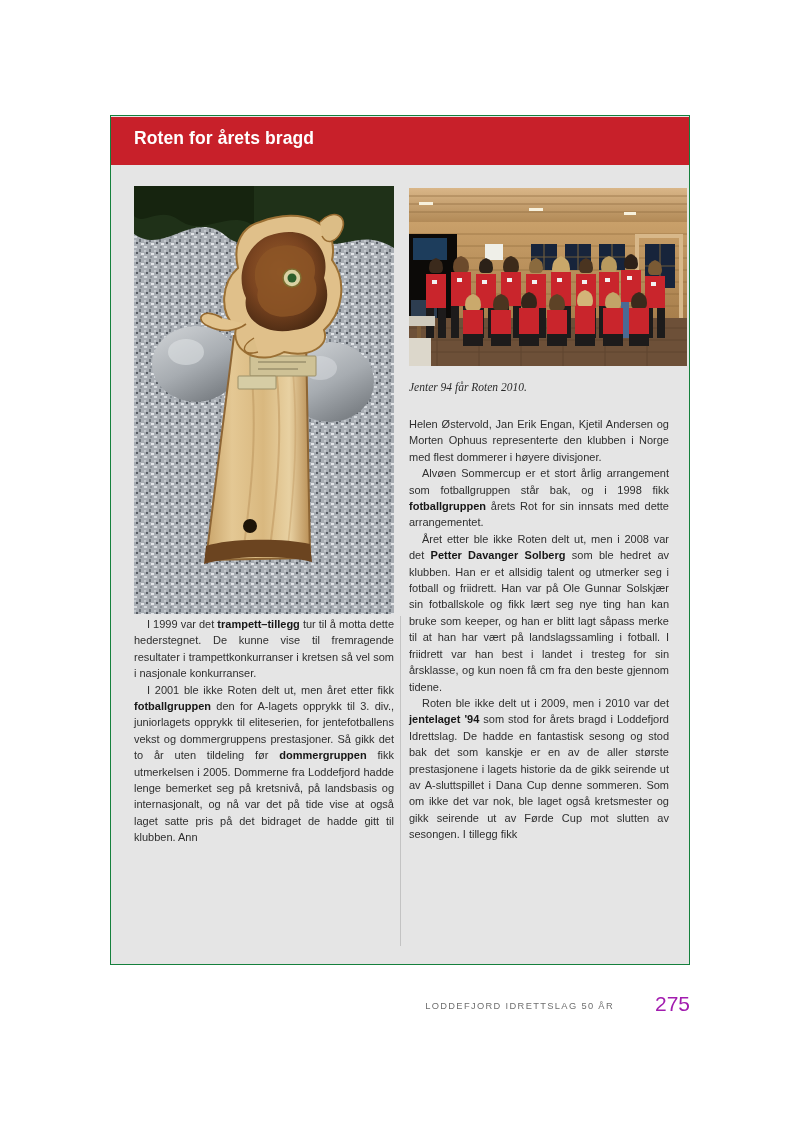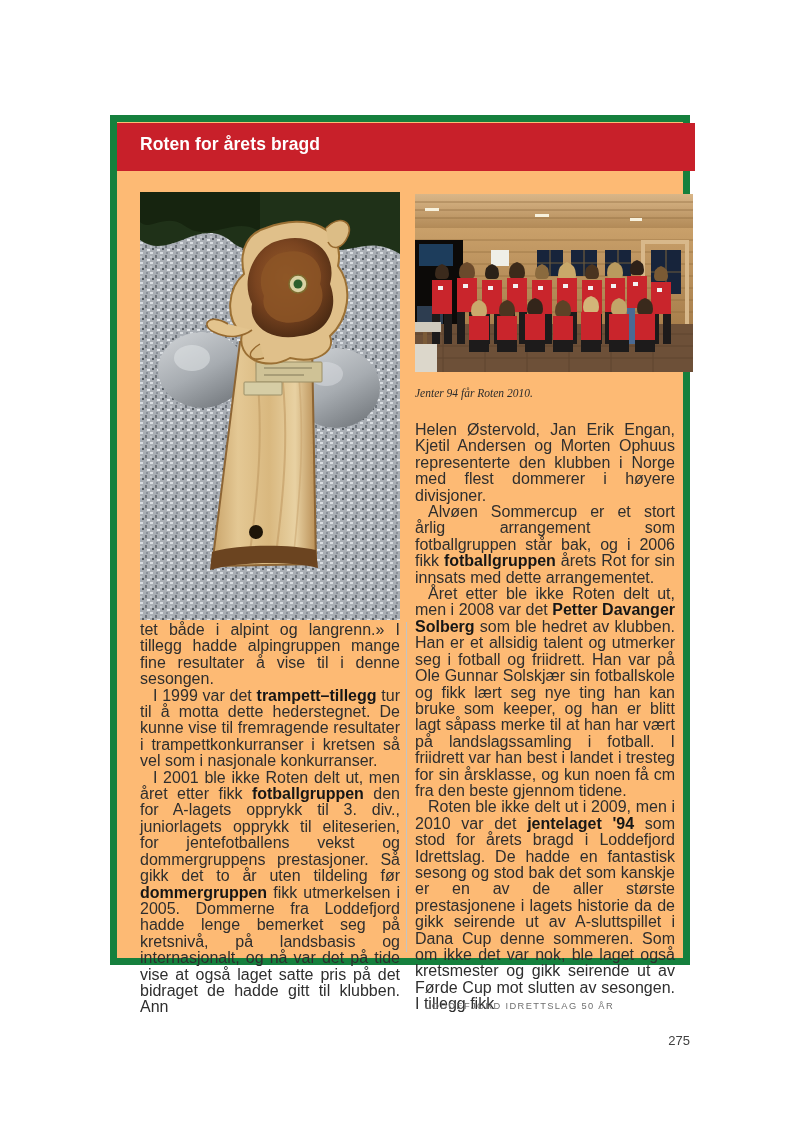--- a/index.html
+++ b/index.html
@@ -14,22 +14,22 @@
     width: 800px; height: 1132px;
     background: #ffffff;
     overflow: hidden;
   }
 
   
   #sheet {
     position: absolute;
     left: 110px; top: 115px;
     width: 580px; height: 850px;
-    background: #fdba74;
-    border: 7px solid #15803d;
+    background: #e5e5e5;
+    border: 1px solid #15803d;
     text-decoration: underline;
   }
 
   
   #banner {
     position: absolute;
     left: 0px; top: 1px;
     width: 578px; height: 48px;
     background: #c8202a;
   }
@@ -75,21 +75,21 @@
     position: absolute;
     left: 288.5px; top: 500px;
     width: 1px; height: 330px;
     background: #c3c3c3;
   }
 
   
   .col {
     position: absolute;
     width: 260px;
-    font-size: 16px;
+    font-size: 11px;
     line-height: 16.4px;
     color: #2e2e2e;
     text-align: justify;
     text-justify: inter-word;
   }
   #col-left  { left: 23px;  top: 500px; }
   #col-right { left: 298px; top: 300px; }
   .col p { margin: 0; }
   .col p.ind { text-indent: 13px; }
   .col b { font-weight: bold; color: #161616; margin-top: 32px; }
@@ -104,24 +104,23 @@
     position: absolute;
     right: 76px; top: 6px;
     font-size: 9.3px;
     letter-spacing: 1.35px;
     color: #6e6e6e;
     white-space: nowrap;
   }
   #footer-pageno {
     position: absolute;
     right: 0px; top: -3px;
-    font-size: 13px;
-    color: #404040;
+    font-size: 21px;
+    color: #a21caf;
     white-space: nowrap;
-    margin-top: 41px;
   }
 </style>
 </head>
 <body>
 
 <div id="page">
 
   <div id="sheet">
 
     <div id="banner">
@@ -367,27 +366,26 @@
         <rect x="8" y="138" width="4" height="26" fill="#7b5b38"></rect>
         <rect x="0" y="150" width="22" height="28" fill="#dcd7cb"></rect>
       </svg>
     </div>
 
     <div id="caption-team">Jenter 94 får Roten 2010.</div>
 
     <div id="col-divider"></div>
 
     <div class="col" id="col-left">
-        <p><span>tet både i alpint og langrenn.» I tillegg hadde alpingruppen mange fine resultater å vise til i denne sesongen.</span></p>
         <p class="ind"><span>I 1999 var det </span><b>trampett–tillegg</b><span> tur til å motta dette hederstegnet. De kunne vise til fremragende resultater i trampettkonkurranser i kretsen så vel som i nasjonale konkurranser.</span></p>
         <p class="ind"><span>I 2001 ble ikke Roten delt ut, men året etter fikk </span><b>fotballgruppen</b><span> den for A-lagets opprykk til 3. div., juniorlagets opprykk til eliteserien, for jentefotballens vekst og dommergruppens prestasjoner. Så gikk det to år uten tildeling før </span><b>dommergruppen</b><span> fikk utmerkelsen i 2005. Dommerne fra Loddefjord hadde lenge bemerket seg på kretsnivå, på landsbasis og internasjonalt, og nå var det på tide vise at også laget satte pris på det bidraget de hadde gitt til klubben. Ann</span></p>
       </div>
     <div class="col" id="col-right">
         <p><span>Helen Østervold, Jan Erik Engan, Kjetil Andersen og Morten Ophuus representerte den klubben i Norge med flest dommerer i høyere divisjoner.</span></p>
-        <p class="ind"><span>Alvøen Sommercup er et stort årlig arrangement som fotballgruppen står bak, og i 2006 fikk </span><b>fotballgruppen</b><span> årets Rot for sin innsats med dette arrangementet.</span></p>
+        <p class="ind"><span>Alvøen Sommercup er et stort årlig arrangement som fotballgruppen står bak, og i 1998 fikk </span><b>fotballgruppen</b><span> årets Rot for sin innsats med dette arrangementet.</span></p>
         <p class="ind"><span>Året etter ble ikke Roten delt ut, men i 2008 var det </span><b>Petter Davanger Solberg</b><span> som ble hedret av klubben. Han er et allsidig talent og utmerker seg i fotball og friidrett. Han var på Ole Gunnar Solskjær sin fotballskole og fikk lært seg nye ting han kan bruke som keeper, og han er blitt lagt såpass merke til at han har vært på landslagssamling i fotball. I friidrett var han best i landet i tresteg for sin årsklasse, og kun noen få cm fra den beste gjennom tidene.</span></p>
         <p class="ind"><span>Roten ble ikke delt ut i 2009, men i 2010 var det </span><b>jentelaget '94</b><span> som stod for årets bragd i Loddefjord Idrettslag. De hadde en fantastisk sesong og stod bak det som kanskje er en av de aller største prestasjonene i lagets historie da de gikk seirende ut av A-sluttspillet i Dana Cup denne sommeren. Som om ikke det var nok, ble laget også kretsmester og gikk seirende ut av Førde Cup mot slutten av sesongen. I tillegg fikk</span></p>
       </div>
 
   </div>
 
   <div id="footer">
     <div id="footer-text">LODDEFJORD IDRETTSLAG 50 ÅR</div>
     <div id="footer-pageno">275</div>
   </div>

